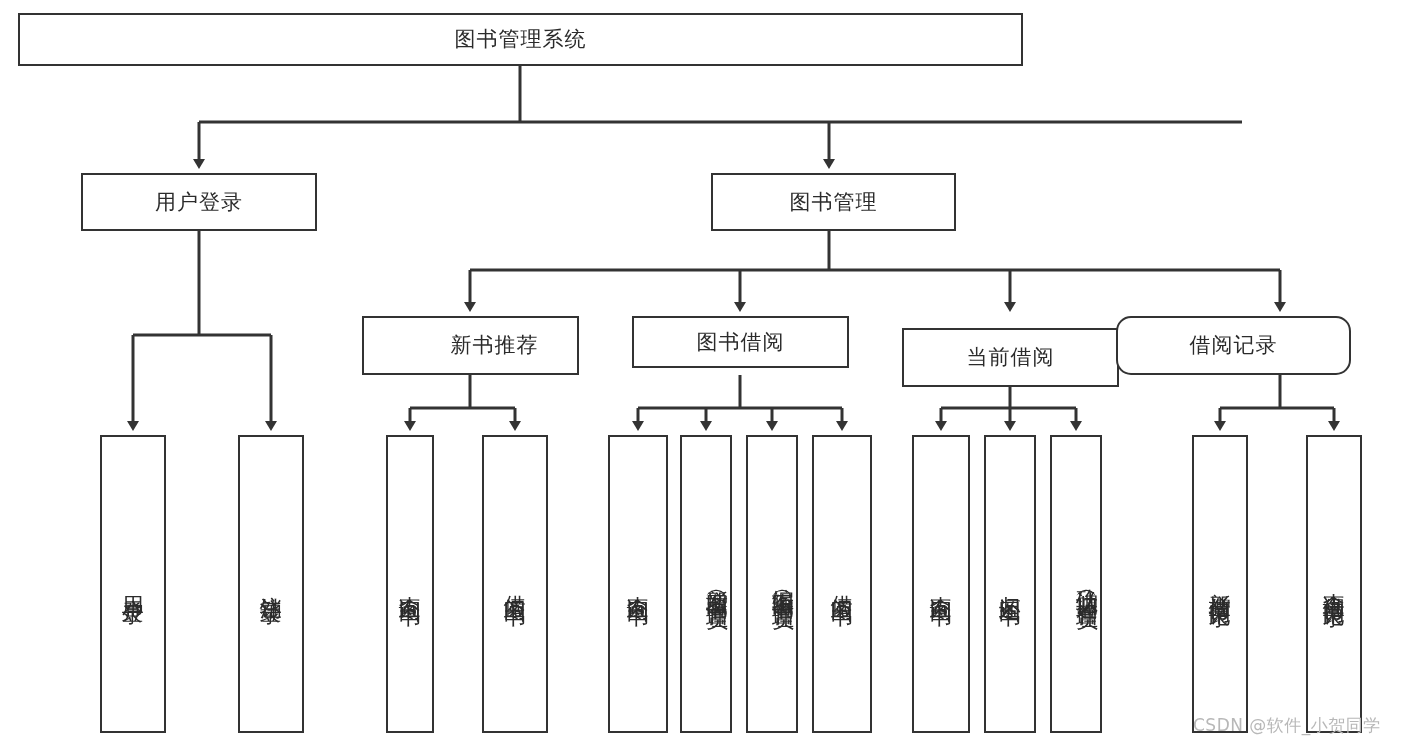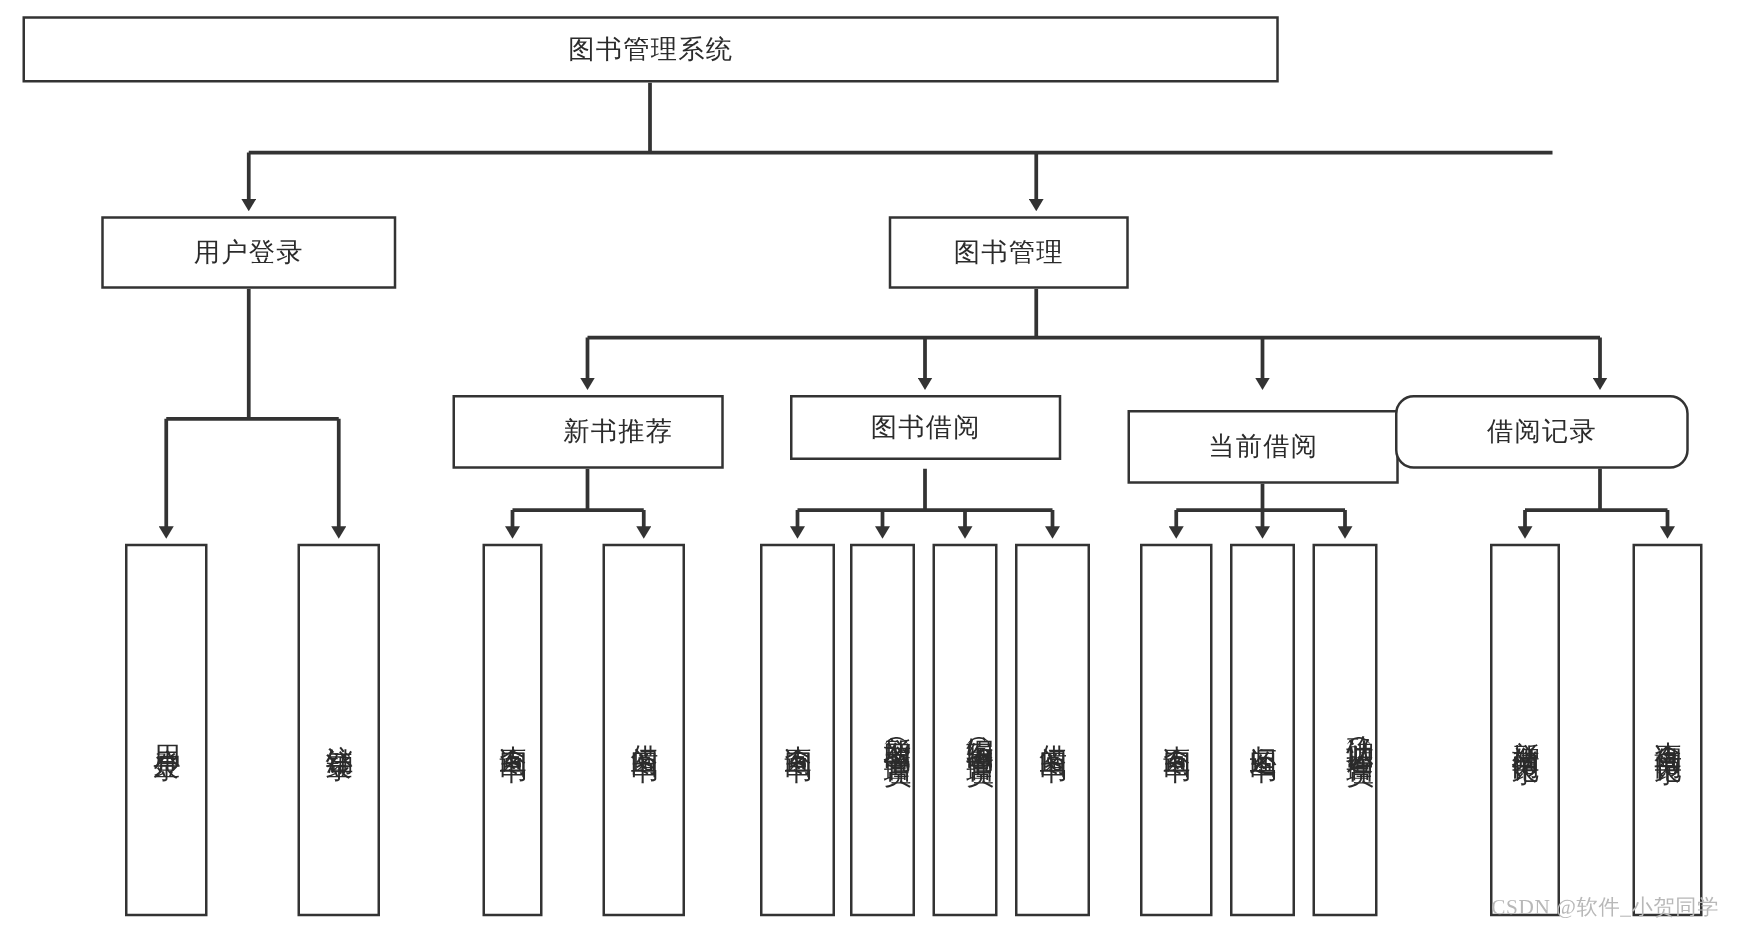--- a/index.html
+++ b/index.html
@@ -134,21 +134,21 @@
     </g>
   </svg>
 
   <div class="node h" style="left: 18px; top: 13px; width: 1005px; height: 53px;">
     <span class="label">图书管理系统</span>
   </div>
 
   <div class="node h" style="left: 81px; top: 173px; width: 236px; height: 58px;">
     <span class="label">用户登录</span>
   </div>
-  <div class="node h" style="left: 711px; top: 173px; width: 192px; height: 58px; justify-content: center;">
+  <div class="node h" style="left: 711px; top: 173px; width: 245px; height: 58px; justify-content: center;">
     <span class="label">图书管理</span>
   </div>
 
   <div class="node h" style="left: 362px; top: 316px; width: 217px; height: 59px; padding-left: 48px;">
     <span class="label">新书推荐</span>
   </div>
   <div class="node h" style="left: 632px; top: 316px; width: 217px; height: 52px;">
     <span class="label">图书借阅</span>
   </div>
   <div class="node h" style="left: 902px; top: 328px; width: 217px; height: 59px;">
@@ -191,15 +191,15 @@
   <div class="node v toptext" style="left: 1050px; top: 435px; width: 52px; height: 298px;">
     <span class="label">确认归还（管理员）</span>
   </div>
   <div class="node v" style="left: 1192px; top: 435px; width: 56px; height: 298px;">
     <span class="label">新增借阅记录</span>
   </div>
   <div class="node v" style="left: 1306px; top: 435px; width: 56px; height: 298px;">
     <span class="label">查询借阅记录</span>
   </div>
 
-  <div id="watermark" style="left: 1193px; top: 714px; font-family: Liberation Serif, serif;">CSDN @软件_小贺同学</div>
+  <div id="watermark" style="left: 1193px; top: 714px;">CSDN @软件_小贺同学</div>
 
 </div>
 
 </body></html>

